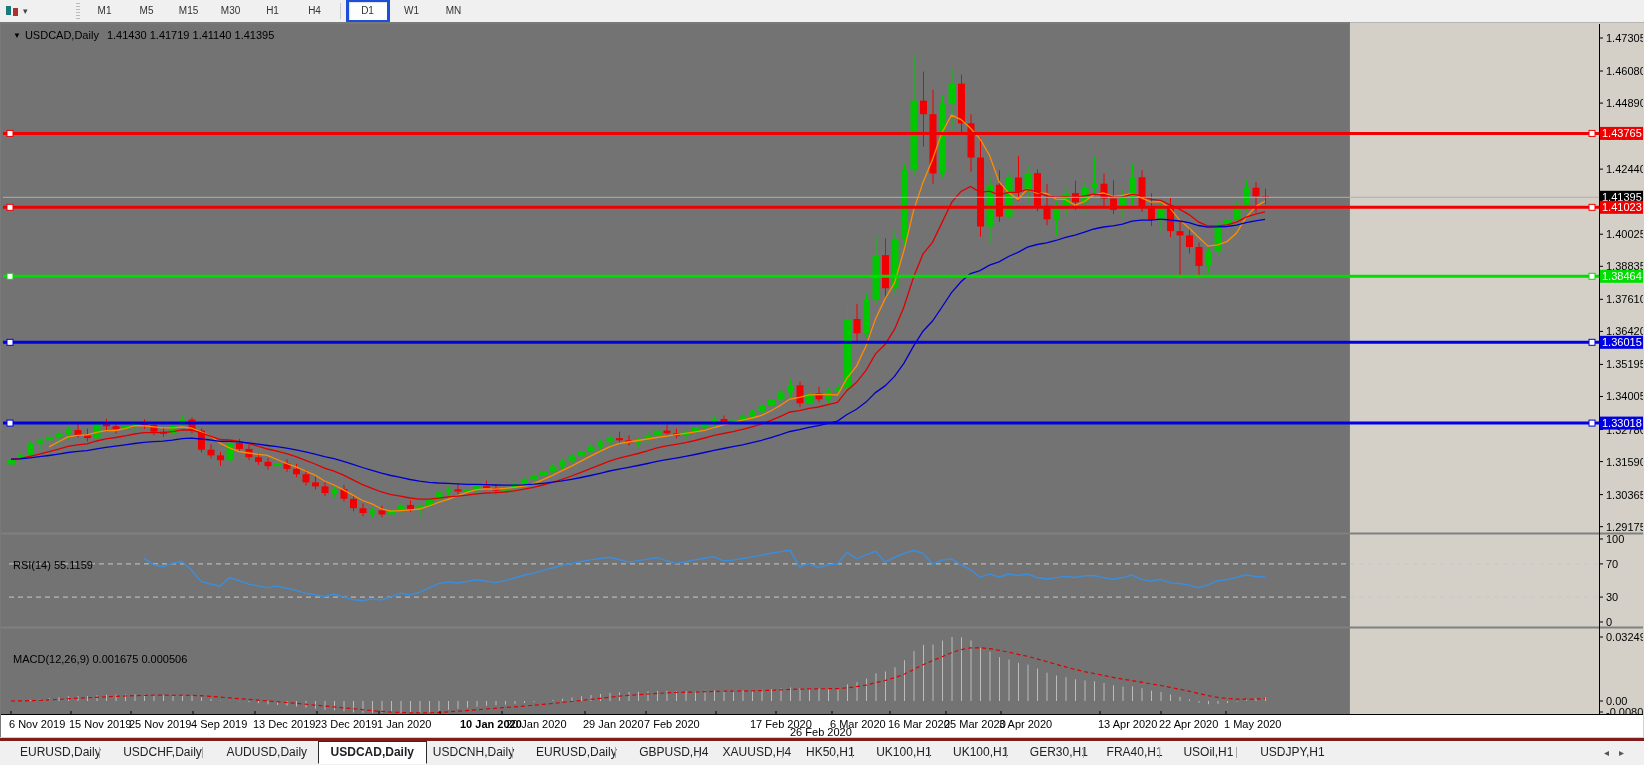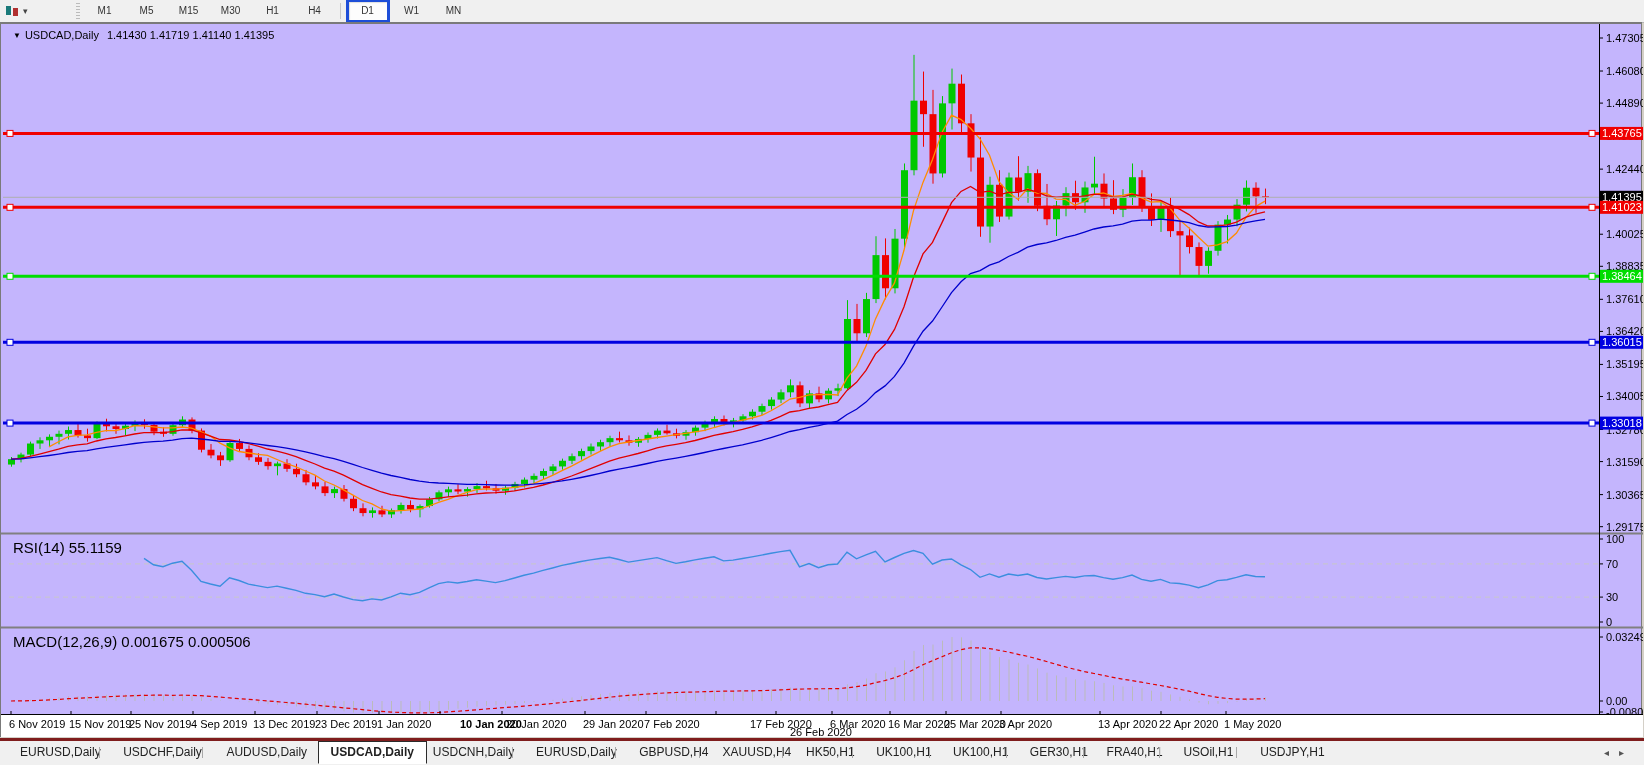--- a/index.html
+++ b/index.html
@@ -6,25 +6,25 @@
   body{width:1644px;height:765px;overflow:hidden;font-family:"Liberation Sans",sans-serif;-webkit-font-smoothing:none;}
   .toolbar{position:absolute;left:0;top:0;width:1644px;height:22px;background:#f0f0f0;border-bottom:1px solid #b5b5b5;display:flex;align-items:center;}
   .grip{width:5px;height:16px;margin:0 4px 0 44px;background-image:repeating-linear-gradient(#bbb 0 1px,#f0f0f0 1px 3px);width:4px;}
   .tool-icon{width:18px;height:16px;margin-left:4px;position:relative;}
   .tool-icon .c1{position:absolute;left:2px;top:3px;width:5px;height:9px;background:#1a7a7a;}
   .tool-icon .c2{position:absolute;left:9px;top:5px;width:5px;height:8px;background:#b03030;}
   .caret{font-size:9px;color:#444;margin:0 4px 0 1px;}
   .tf-btn{height:18px;min-width:26px;padding:0 6px;margin:0 1px;border:1px solid transparent;background:transparent;font-family:"Liberation Sans",sans-serif;font-size:10px;color:#333;text-align:center;line-height:18px;}
   .tf-btn.active{background:#fdfdfd;border:3px solid #1d4ed8;box-shadow:inset 1px 1px 1px rgba(0,0,0,0.12);}
   .tf-sep{width:1px;height:16px;background:#c8c8c8;margin:0 4px;}
-  .chart-window{position:absolute;left:0;top:22px;width:1642px;height:715px;background:#c4b5fd;border:1px solid #7a7a7a;border-top:2px solid #7a7a7a;box-sizing:border-box;}
+  .chart-window{position:absolute;left:0;top:22px;width:1350px;height:715px;background:#737373;border:1px solid #7a7a7a;border-top:2px solid #7a7a7a;box-sizing:border-box;}
   .chart-title{position:absolute;left:12px;top:5px;font-size:11px;color:#000;z-index:5;background:transparent;}
   .chart-title .tri{font-size:8px;margin-right:4px;vertical-align:1px;}
   .chart-title .ohlc{margin-left:8px;}
-  .pane-label{position:absolute;font-size:15px;color:#000;z-index:5;}
+  .pane-label{position:absolute;font-size:11px;color:#000;z-index:5;margin-top:20px;}
   #rsiLabel{left:12px;top:515px;}
   #macdLabel{left:12px;top:609px;}
   #chartCanvas{position:absolute;left:0;top:0;width:1642px;height:713px;}
   #dateAxis{position:absolute;left:0;top:691px;width:1642px;height:22px;background:#fff;}
   .date-label{position:absolute;top:3px;font-size:11px;color:#000;white-space:nowrap;}
   .tabbar{position:absolute;left:0;top:738px;width:1644px;height:27px;background:#f0f0f0;border-top:3px solid #7f1d1d;}
   .tab{position:absolute;top:1px;height:20px;line-height:20px;padding:0 12px;font-size:12px;color:#222;white-space:nowrap;}
   .tab.active{background:#ffffff;border:1px solid #2b2b2b;border-bottom:1px solid #fff;font-weight:bold;top:0px;height:21px;line-height:21px;z-index:2;}
   .tab-sep{position:absolute;top:6px;width:1px;height:11px;background:#a9a9a9;}
   .tab-arrows{position:absolute;right:10px;top:6px;font-size:10px;color:#555;letter-spacing:10px;}

